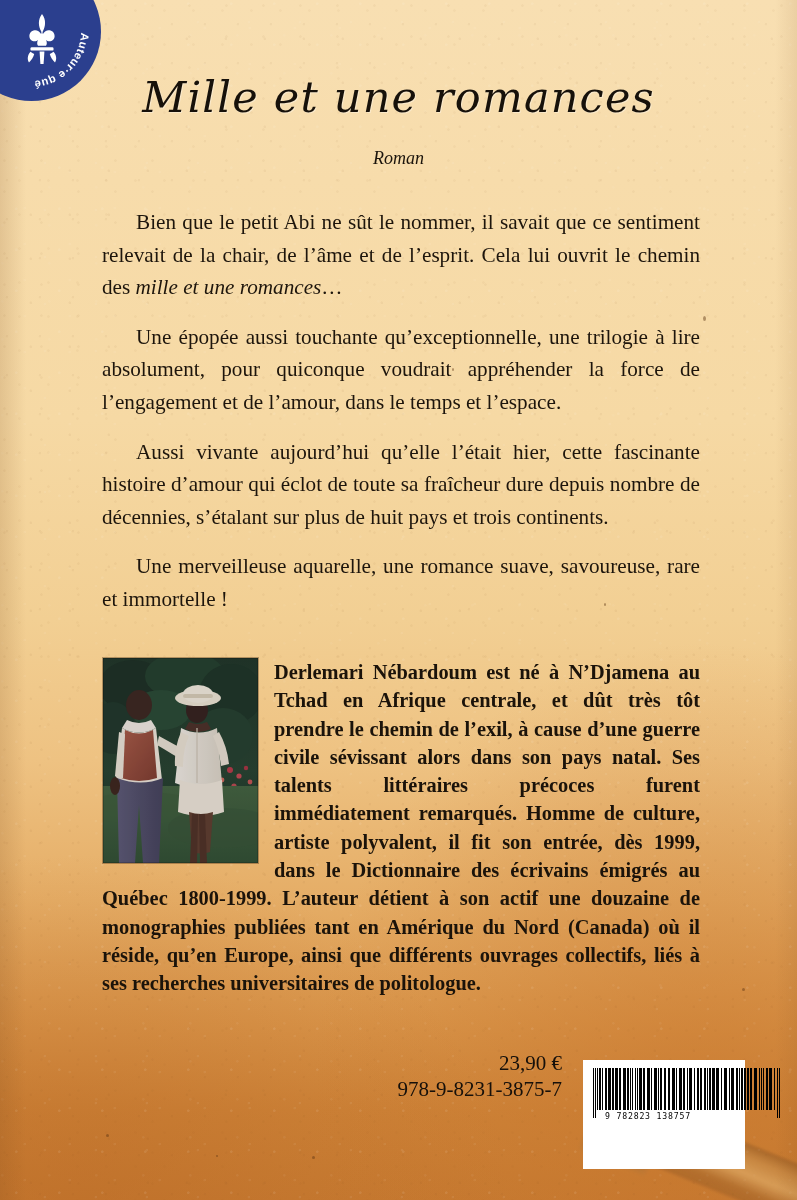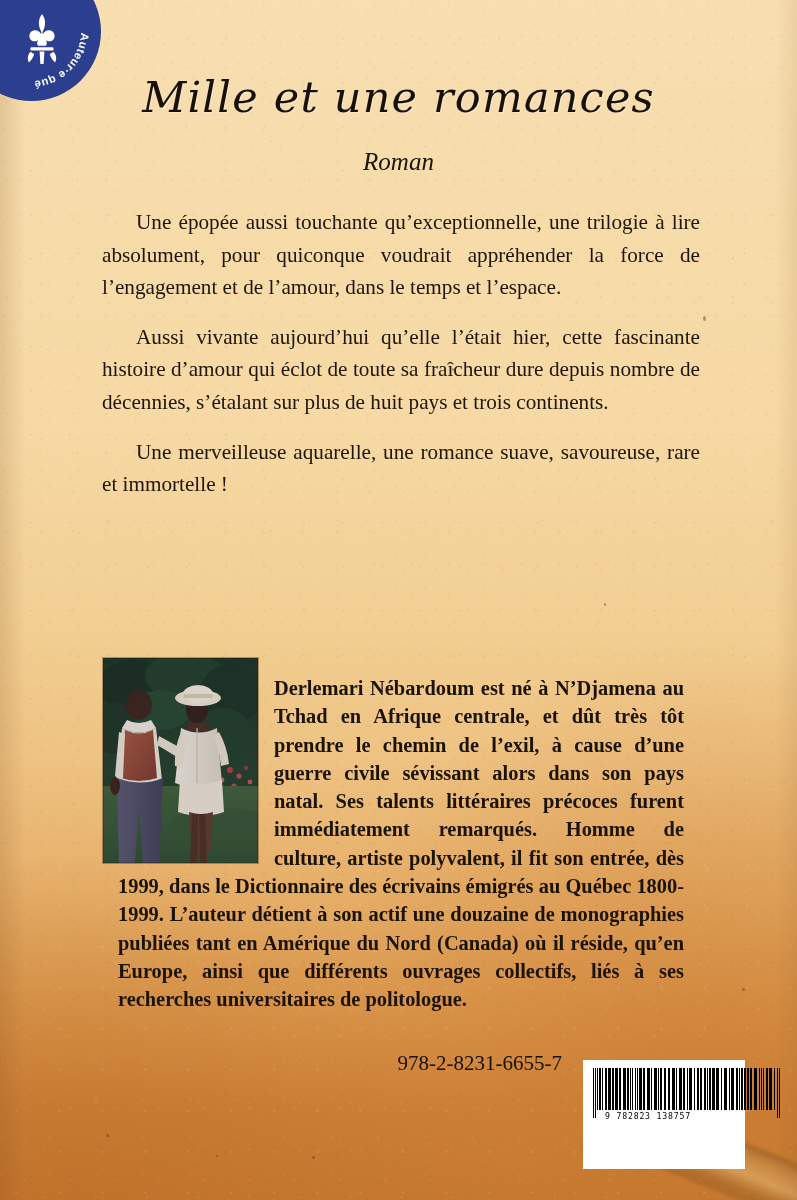--- a/index.html
+++ b/index.html
@@ -146,21 +146,21 @@
     text-shadow: 1px 1px 0 rgba(255,255,255,0.35);
   }
   .subtitle {
     position: absolute;
     left: 0;
     top: 148px;
     width: 797px;
     text-align: center;
     font-family: "Liberation Serif", serif;
     font-style: italic;
-    font-size: 25px;
+    font-size: 18px;
     color: #1b140c;
   }
 
   
   .blurb {
     position: absolute;
     left: 102px;
     top: 206px;
     width: 598px;
   }
@@ -201,21 +201,21 @@
     line-height: 28.3px;
     text-align: justify;
     color: #1b130a;
   }
   .bio .wrapper {
     float: left;
     width: 172px;
     height: 210px;
     shape-outside: inset(0);
   }
-  .bio p { margin: 16px; }
+  .bio p { margin: 0; }
 
   
   .logo {
     position: absolute;
     left: 108px;
     top: 1008px;
     width: 140px;
     height: 120px;
   }
   .logo-word {
@@ -325,20 +325,23 @@
       <path fill="#ffffff" d="M17.6 37.6 L22.4 37.6 L21.6 50 L18.4 50 Z"></path>
       <path fill="#ffffff" d="M8.5 37.8 C5.5 41 5 45.4 7 48.6 C9.6 46.2 11.5 43.2 12.2 40.1 C11 39.4 9.7 38.7 8.5 37.8 Z"></path>
       <path fill="#ffffff" d="M31.5 37.8 C34.5 41 35 45.4 33 48.6 C30.4 46.2 28.5 43.2 27.8 40.1 C29 39.4 30.3 38.7 31.5 37.8 Z"></path>
     </svg>
   </div>
 
   <div class="title">Mille et une romances</div>
   <div class="subtitle">Roman</div>
 
   <div class="blurb">
+    <p>
+      <span>Bien que le petit Abi ne sût le nommer, il savait que ce sentiment relevait de la chair, de l’âme et de l’esprit. Cela lui ouvrit le chemin des </span><em>mille et une romances</em><span>…</span>
+    </p>
     <p>
       <span>Une épopée aussi touchante qu’exceptionnelle, une trilogie à lire absolument, pour quiconque voudrait appréhender la force de l’engagement et de l’amour, dans le temps et l’espace.</span>
     </p>
     <p>
       <span>Aussi vivante aujourd’hui qu’elle l’était hier, cette fascinante histoire d’amour qui éclot de toute sa fraîcheur dure depuis nombre de décennies, s’étalant sur plus de huit pays et trois continents.</span>
     </p>
     <p>
       <span>Une merveilleuse aquarelle, une romance suave, savoureuse, rare et immortelle !</span>
     </p>
   </div>
@@ -423,21 +426,22 @@
         <path d="M102 156 l2 49 l-7 0 l-1 -49 Z" fill="#4d3122"></path>
       </g>
 
       <rect width="155" height="205" fill="#2b1d3a" opacity="0.13"></rect>
       <rect width="155" height="205" fill="none" stroke="rgba(0,0,0,0.35)" stroke-width="1"></rect>
     </svg>
   </div>
 
 
   <div class="meta">
-    <div class="isbn">978-2-8231-6655-7</div>
+    <div class="price">23,90 €</div>
+    <div class="isbn">978-9-8231-3875-7</div>
   </div>
 
   <div class="barcode">
     <div class="bars" id="bars">
         <div class="bar tall" style="width: 1px; margin-right: 1px;"></div>
         <div class="bar tall" style="width: 1px; margin-right: 1px;"></div>
         <div class="bar" style="width: 1px; margin-right: 1px;"></div>
         <div class="bar" style="width: 2px; margin-right: 1px;"></div>
         <div class="bar" style="width: 1px; margin-right: 2px;"></div>
         <div class="bar" style="width: 2px; margin-right: 1px;"></div>

